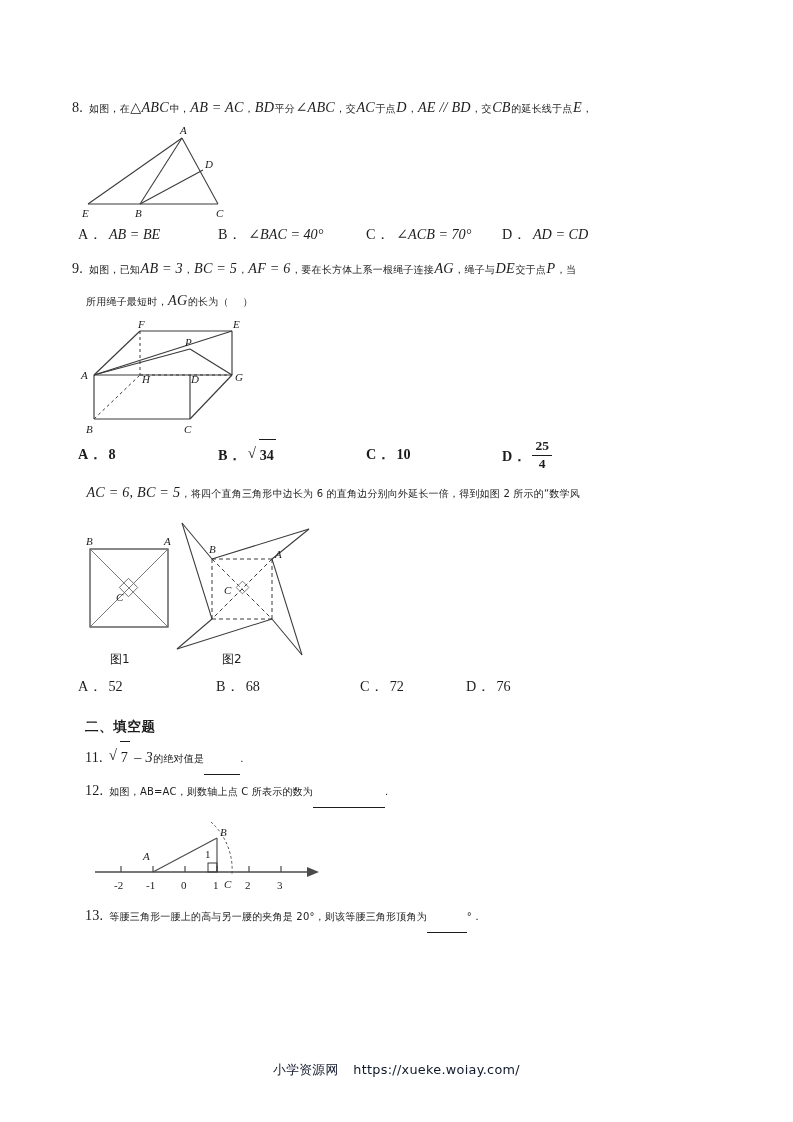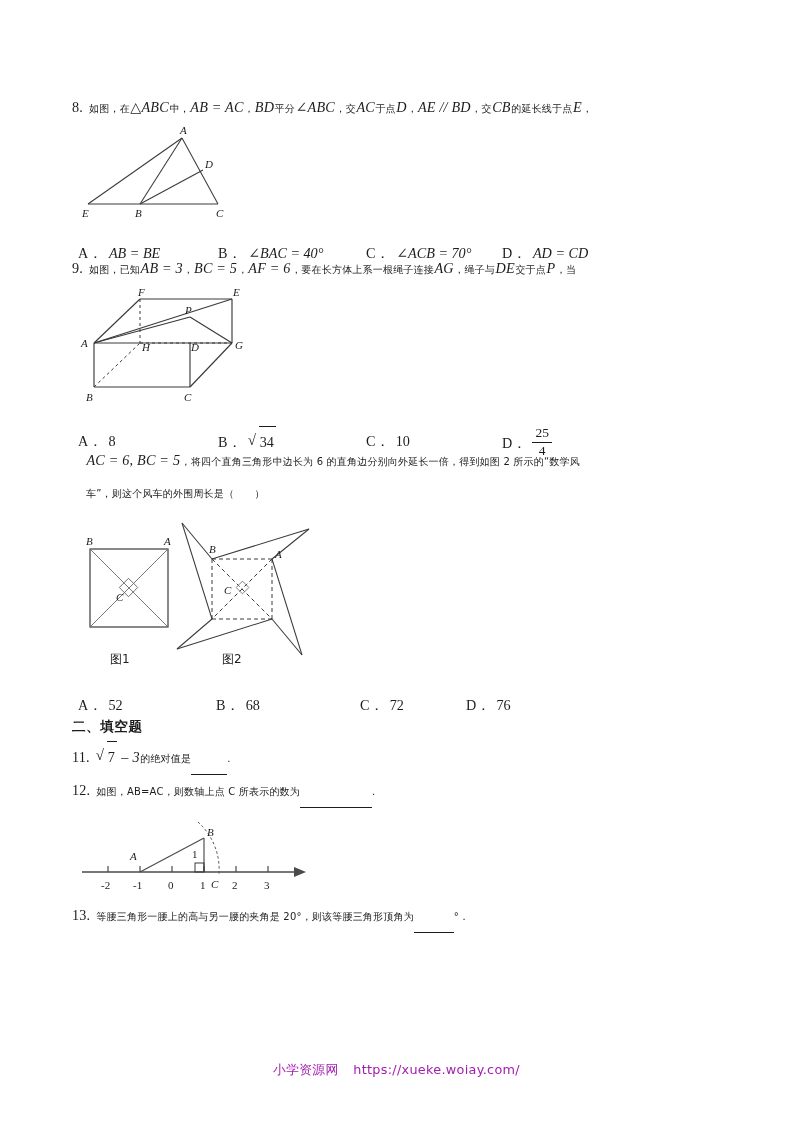--- a/index.html
+++ b/index.html
@@ -55,21 +55,20 @@
   .options {
     position: relative;
     height: 30px;
     font-size: 14.2px;
     line-height: 30px;
   }
   .opt {
     position: absolute;
     top: 0;
     white-space: nowrap;
-    margin-top: 19px;
   }
   .opt .lab {
     font-style: normal;
     font-family: "Liberation Serif", "DejaVu Serif", serif;
   }
 
   
   .radical {
     display: inline-block;
     position: relative;
@@ -144,21 +143,21 @@
   }
 
   .footer {
     position: absolute;
     left: 0;
     top: 1062px;
     width: 793px;
     text-align: center;
     font-family: "DejaVu Sans", "Liberation Sans", sans-serif;
     font-size: 12.8px;
-    color: #a21caf;
+    color: #0f172a;
     letter-spacing: 0.3px;
   }
   .footer .site { font-family: "DejaVu Sans", "Liberation Sans", sans-serif; }
 </style>
 </head>
 <body>
 
 <div class="page">
 
   <div class="content">
@@ -202,20 +201,23 @@
         </div>
         <div class="opt" style="left:430px;">
           <span class="lab">D．</span><span class="sp"></span><span class="ital">AD = CD</span>
         </div>
       </div>
     </div>
 
     <div style="margin-top:4px;">
       <div class="qline">
         <span class="qnum">9.</span><span class="sp"></span><span class="cn">如图，已知</span><span class="ital">AB = 3</span><span class="cn">，</span><span class="ital">BC = 5</span><span class="cn">，</span><span class="ital">AF = 6</span><span class="cn">，要在长方体上系一根绳子连接</span><span class="ital">AG</span><span class="cn">，绳子与</span><span class="ital">DE</span><span class="cn">交于点</span><span class="ital">P</span><span class="cn">，当</span>
+      </div>
+      <div class="qline">
+        <span class="spw"></span><span class="cn">所用绳子最短时，</span><span class="ital">AG</span><span class="cn">的长为（</span><span class="spw"></span><span class="cn">）</span>
       </div>
 
       <div class="fig" style="margin-top:2px;">
         <svg width="250" height="120" viewBox="0 0 250 120">
           <g stroke="#3a3a3a" fill="none" stroke-width="1.15">
 
             <line x1="22" y1="56" x2="118" y2="56"></line>
             <line x1="22" y1="56" x2="22" y2="100"></line>
             <line x1="118" y1="56" x2="118" y2="100"></line>
             <line x1="22" y1="100" x2="118" y2="100"></line>
@@ -241,42 +243,39 @@
           <text class="figlabel" x="113" y="27">P</text>
           <text class="figlabel" x="9" y="60">A</text>
           <text class="figlabel" x="70" y="64">H</text>
           <text class="figlabel" x="119" y="64">D</text>
           <text class="figlabel" x="163" y="62">G</text>
           <text class="figlabel" x="14" y="114">B</text>
           <text class="figlabel" x="112" y="114">C</text>
         </svg>
       </div>
 
-      <div class="options" style="height:34px;">
+      <div class="options" style="height:34px;font-weight:bold;">
         <div class="opt" style="left:6px;">
           <span class="lab">A．</span><span class="sp"></span><span class="num">8</span>
         </div>
         <div class="opt" style="left:146px;">
           <span class="lab">B．</span><span class="sp"></span><span class="radical"><span class="rsym">√</span><span class="rbody">34</span></span>
         </div>
         <div class="opt" style="left:294px;">
           <span class="lab">C．</span><span class="sp"></span><span class="num">10</span>
         </div>
         <div class="opt" style="left:430px;">
           <span class="lab">D．</span><span class="sp"></span><span class="frac"><span class="top">25</span><span class="bar"></span><span class="bot">4</span></span>
         </div>
       </div>
     </div>
 
     <div style="margin-top:4px;">
       <div class="qline">
         <span class="spw"></span><span class="ital">AC = 6, BC = 5</span><span class="cn">，将四个直角三角形中边长为 6 的直角边分别向外延长一倍，得到如图 2 所示的“数学风</span>
-      </div>
-      <div class="qline">
-        <span class="spw"></span><span class="cn">车”，则这个风车的外围周长是（　　）</span>
       </div>
 
       <div class="fig" style="margin-top:2px;">
         <svg width="300" height="160" viewBox="0 0 300 160">
 
           <g stroke="#3a3a3a" fill="none" stroke-width="1.2">
             <rect x="18" y="38" width="78" height="78"></rect>
           </g>
           <g stroke="#6a6a6a" fill="none" stroke-width="0.9">
             <line x1="18" y1="38" x2="96" y2="116"></line>
@@ -332,21 +331,21 @@
         </div>
         <div class="opt" style="left:288px;">
           <span class="lab">C．</span><span class="sp"></span><span class="num">72</span>
         </div>
         <div class="opt" style="left:394px;">
           <span class="lab">D．</span><span class="sp"></span><span class="num">76</span>
         </div>
       </div>
     </div>
 
-    <div style="margin-top:10px;border-top:0;">
+    <div style="margin-top:10px;border-top:0;margin-left:13px;">
       <div class="section-title">二、填空题</div>
 
       <div class="qline">
         <span class="qnum">11.</span><span class="sp"></span><span class="radical"><span class="rsym">√</span><span class="rbody it">7</span></span><span class="ital"> – 3</span><span class="cn">的绝对值是</span><span class="blankline" style="width:36px;">&nbsp;</span><span class="cn">.</span>
       </div>
 
       <div class="qline">
         <span class="qnum">12.</span><span class="sp"></span><span class="cn">如图，AB=AC，则数轴上点 C 所表示的数为</span><span class="blankline" style="width:72px;">&nbsp;</span><span class="cn">.</span>
       </div>
 

